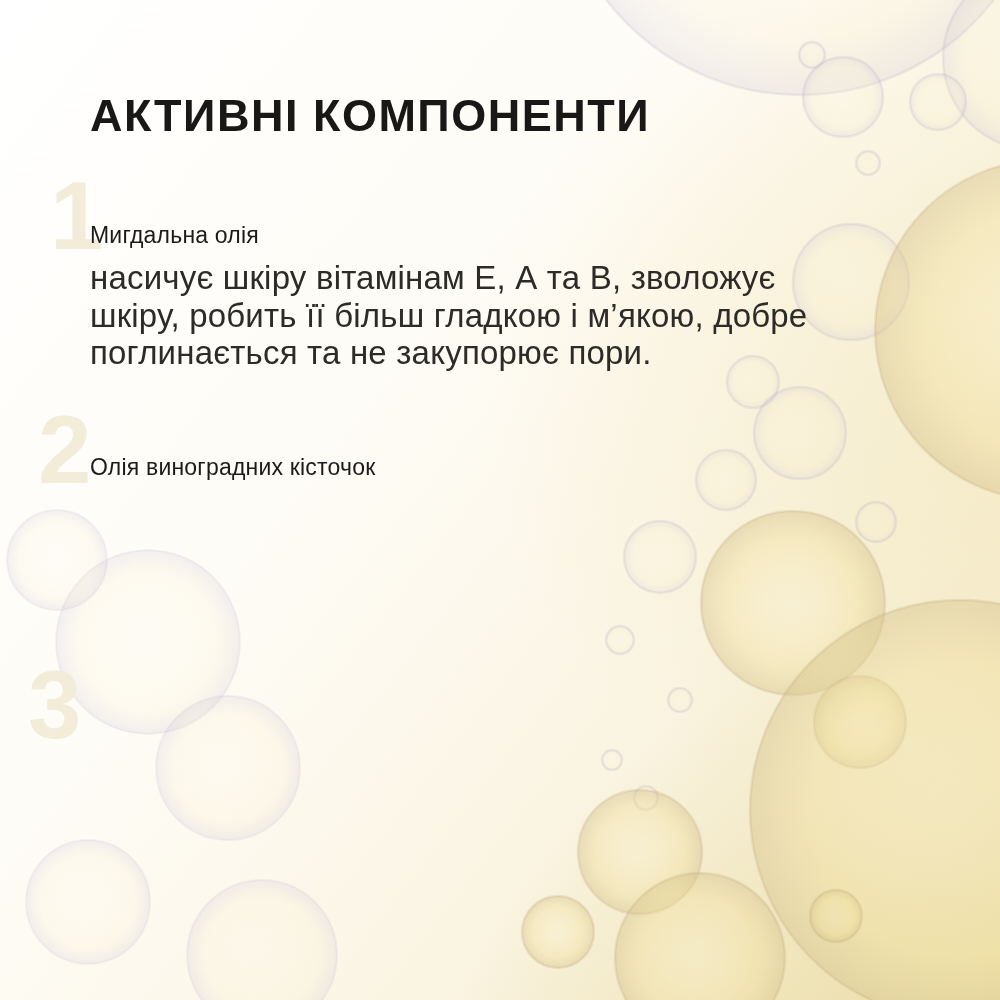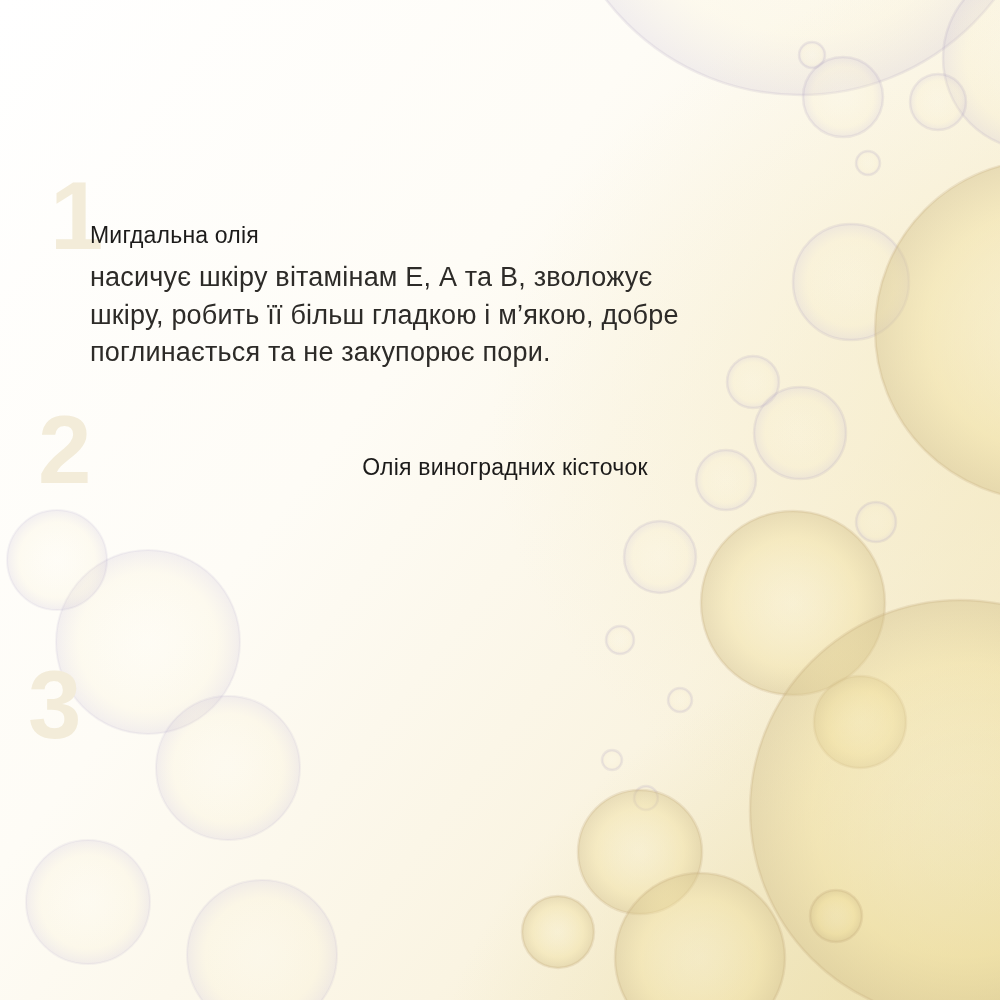--- a/index.html
+++ b/index.html
@@ -51,34 +51,34 @@
     color: #191817;
     line-height: 52px;
   }
   .section {
     position: absolute;
     z-index: 2;
     left: 90px;
     width: 830px;
   }
   .sec-1 { top: 218px; }
-  .sec-2 { top: 450px; text-align: center; }
+  .sec-2 { top: 450px; }
   .sec-3 { top: 724px; }
 
   .sec-heading {
     margin: 0 0 7px 0;
     font-size: 23px;
     font-weight: 400;
     color: #1c1b1a;
     line-height: 34px;
     letter-spacing: 0.2px;
   }
   .sec-body {
     margin: 0;
-    font-size: 27px;
+    font-size: 33px;
     font-weight: 400;
     color: #2d2b28;
     line-height: 37.5px;
     letter-spacing: 0.2px;
     white-space: pre-line;
   }
 </style>
 </head>
 <body>
 
@@ -131,20 +131,21 @@
       <circle cx="700" cy="958" r="85"></circle>
       <circle cx="558" cy="932" r="36"></circle>
       <circle cx="836" cy="916" r="26"></circle>
     </g>
   </svg>
 
   <div class="watermark-num num-1">1</div>
   <div class="watermark-num num-2">2</div>
   <div class="watermark-num num-3">3</div>
 
+  <h1 class="page-title">АКТИВНІ КОМПОНЕНТИ</h1>
 
   <section class="section sec-1">
     <h2 class="sec-heading">Мигдальна олія</h2>
     <p class="sec-body">насичує шкіру вітамінам Е, А та В, зволожує
 шкіру, робить її більш гладкою і м’якою, добре
 поглинається та не закупорює пори.</p>
   </section>
 
   <section class="section sec-2">
     <h2 class="sec-heading">Олія виноградних кісточок</h2>

